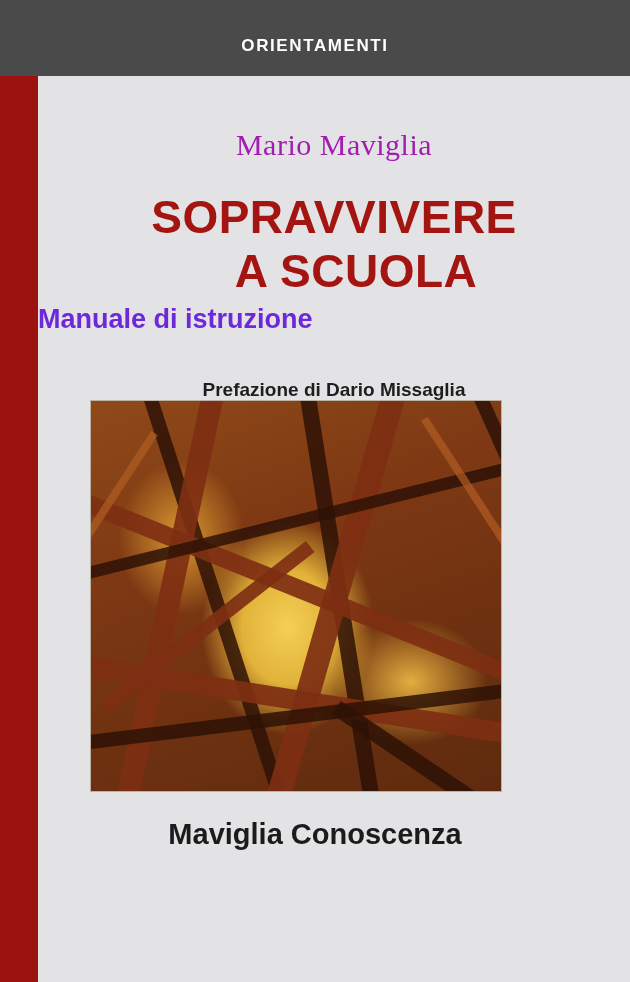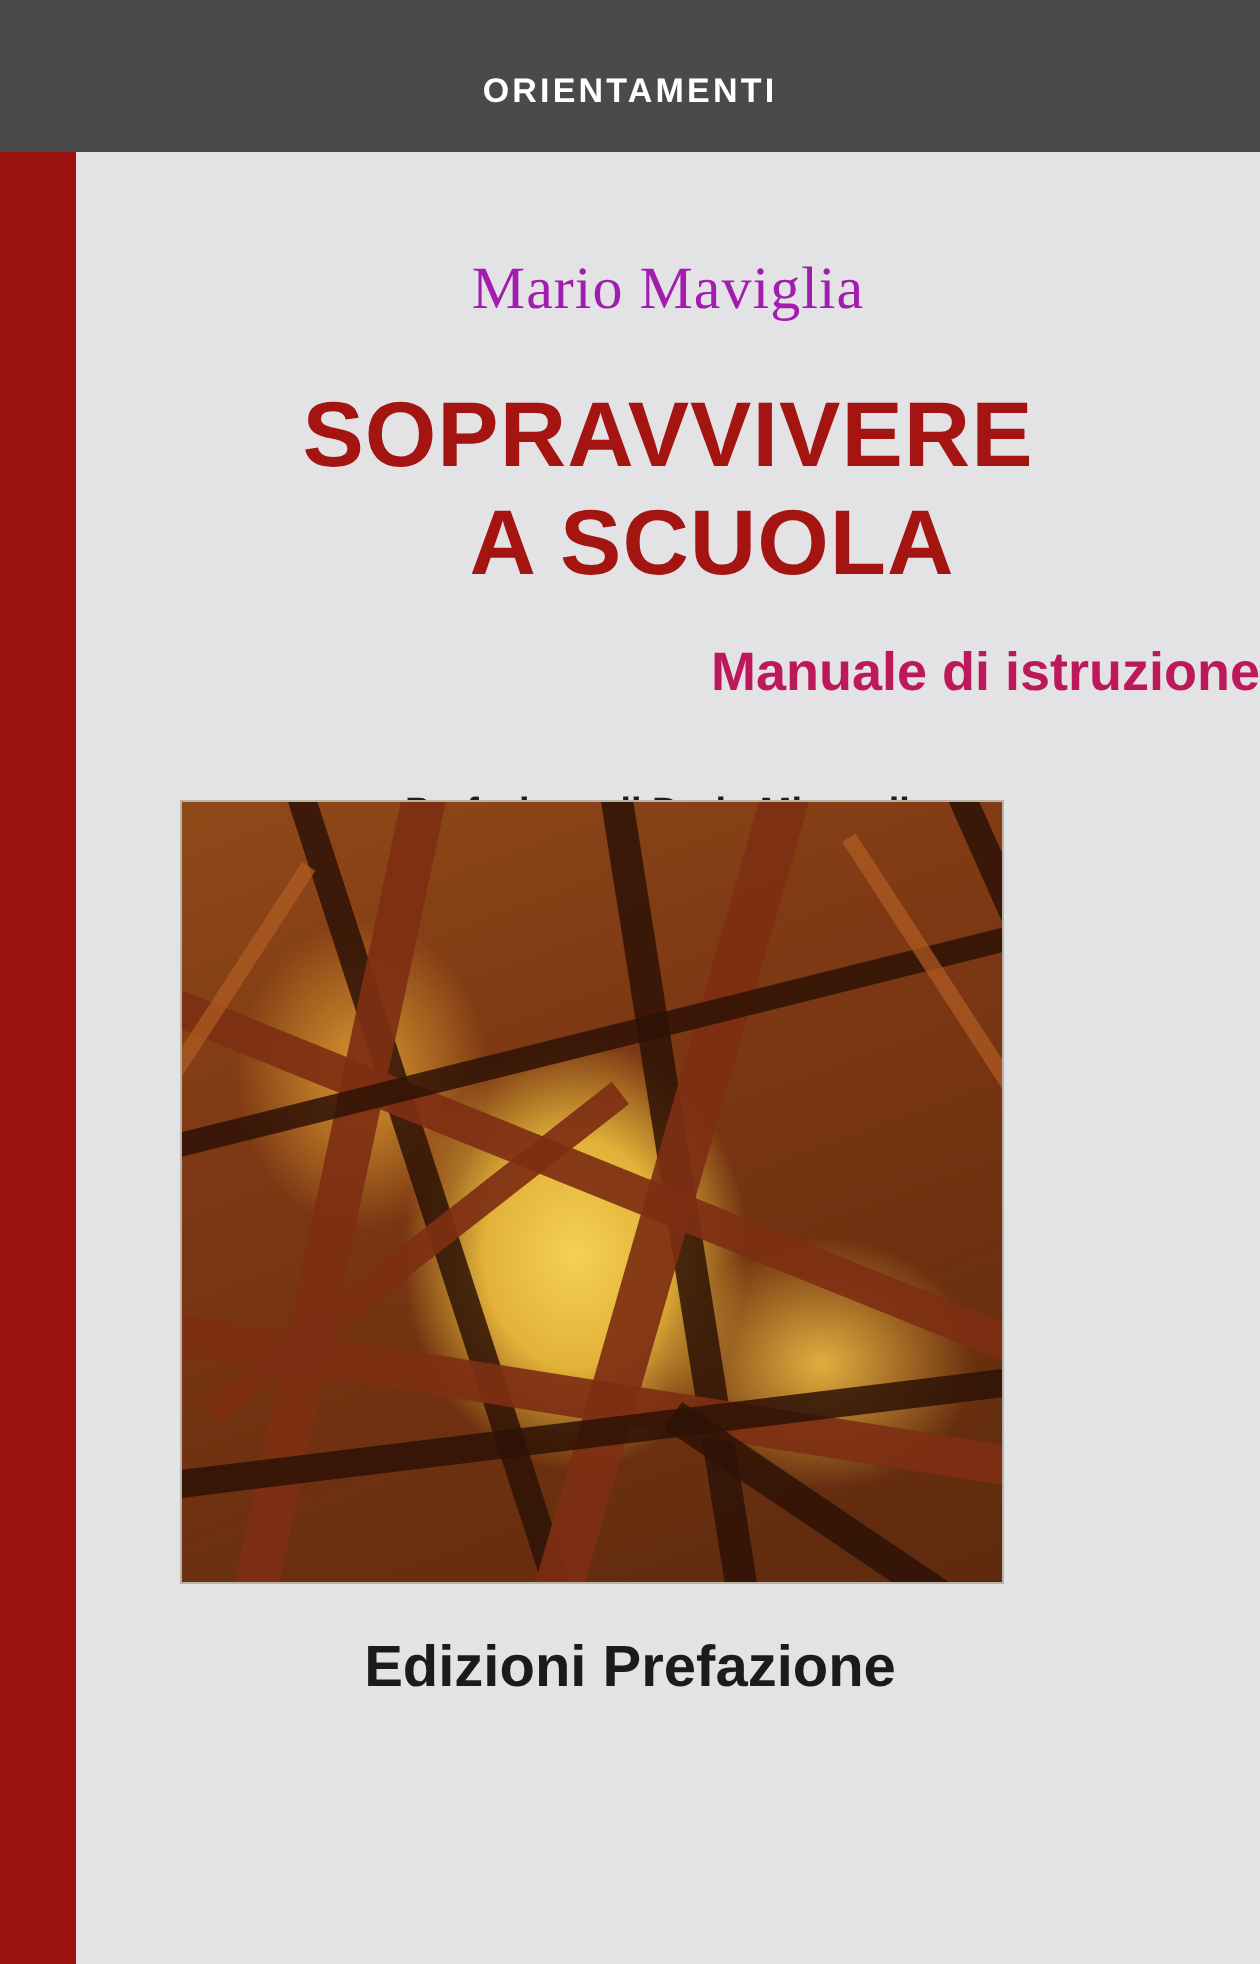--- a/index.html
+++ b/index.html
@@ -79,23 +79,23 @@
     font-size: 46px;
     line-height: 1.18;
     letter-spacing: 0.5px;
     font-family: "Liberation Sans", sans-serif;
   }
   .title .line2 {
     display: block;
     padding-left: 44px;
   }
   .subtitle {
-    margin-top: 22px;
-    text-align: right;
-    color: #be185d;
+    margin-top: 5px;
+    text-align: left;
+    color: #6d28d9;
     font-size: 27px;
     font-weight: bold;
     font-family: "Liberation Sans", sans-serif;
   }
   .preface {
     margin-top: 44px;
     text-align: center;
     color: #1e1e1e;
     font-size: 19px;
     font-weight: bold;
@@ -193,15 +193,15 @@
       <div class="strk" style="left:-40px; top:250px; width:520px; height:20px; transform:rotate(9deg); transform-origin:top left;"></div>
       <div class="strk dark" style="left:-50px; top:340px; width:540px; height:14px; transform:rotate(-7deg); transform-origin:top left;"></div>
       <div class="strk light" style="left:60px; top:30px; width:8px; height:380px; transform:rotate(33deg); transform-origin:top left;"></div>
       <div class="strk light" style="left:330px; top:20px; width:8px; height:400px; transform:rotate(-33deg); transform-origin:top left;"></div>
 
       <div class="strk dark" style="left:250px; top:300px; width:300px; height:16px; transform:rotate(34deg); transform-origin:top left;"></div>
       <div class="strk" style="left:10px; top:300px; width:260px; height:14px; transform:rotate(-38deg); transform-origin:top left;"></div>
     </div>
   </div>
 
-  <div class="publisher">Edizioni Prefazione</div>
+  <div class="publisher">Maviglia Conoscenza</div>
 
 </div>
 
 </body></html>

